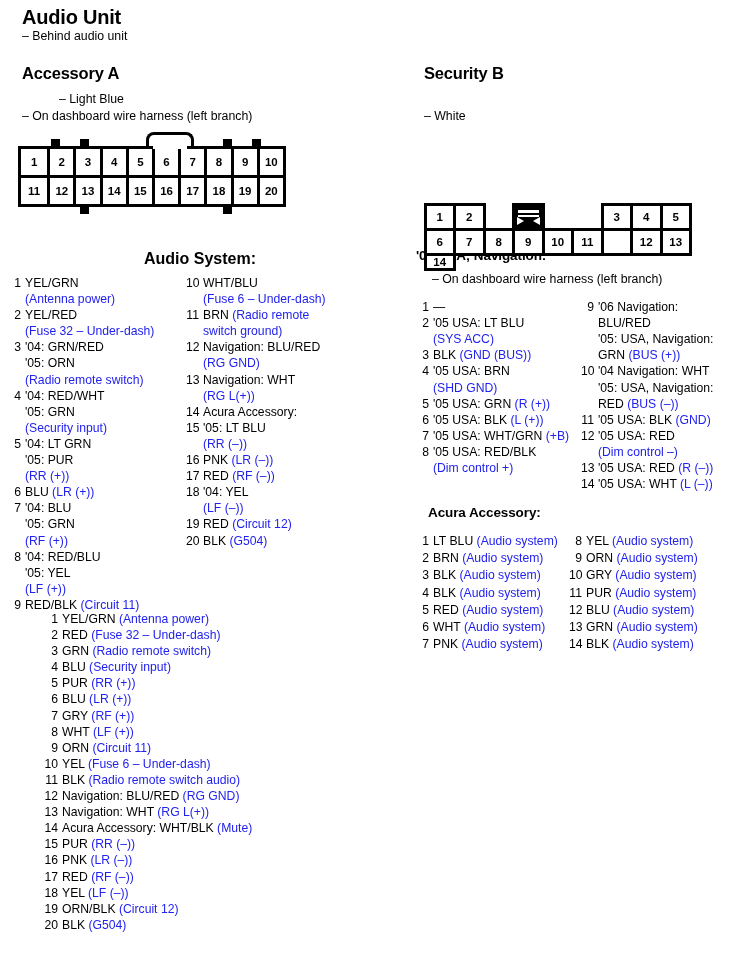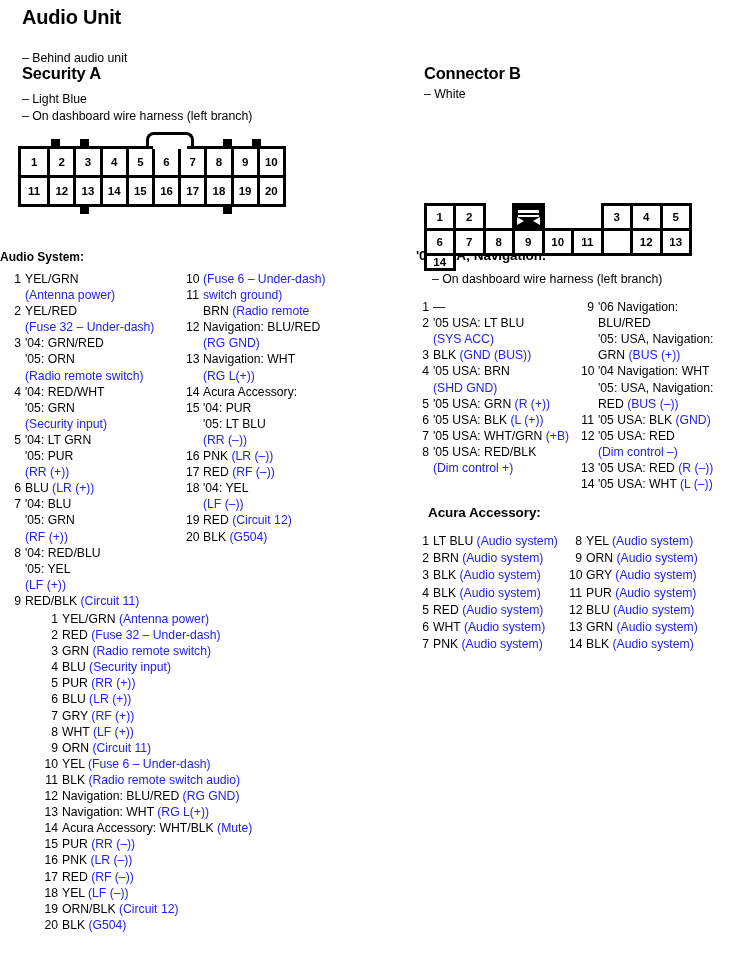--- a/index.html
+++ b/index.html
@@ -134,21 +134,21 @@
     border-width: 4px 0 4px 7px;
     border-color: transparent transparent transparent #fff;
   }
   .keyway .notch-r {
     right: 2px;
     border-width: 4px 7px 4px 0;
     border-color: transparent #fff transparent transparent;
   }
 
   
-  .section-title { text-align: left; font-size: 12px; font-weight: bold; }
+  .section-title { text-align: center; font-size: 16px; font-weight: bold; }
 
   .pinlist { list-style: none; margin: 0; padding: 0; }
   .pinrow {
     display: flex;
     font-size: 12.2px;
     line-height: 1.32;
     align-items: flex-start;
   }
   .pinnum {
     flex: 0 0 auto;
@@ -186,32 +186,32 @@
   .spacer-s { height: 7px; }
   .spacer-m { height: 12px; }
 </style>
 </head>
 <body>
 
 <div class="page">
 
   <div class="abs" id="title-block">
     <div class="h1">Audio Unit</div>
-    <div class="sub" style="margin-top:22px;">– Behind audio unit</div>
+    <div class="sub" style="margin-top:0;">– Behind audio unit</div>
   </div>
 
   <div class="abs" id="conn-a-block">
-    <div class="h2">Security A</div>
-    <div class="sub" style="margin-top:9px;">– Light Blue</div>
+    <div class="h2">Accessory A</div>
+    <div class="sub" style="margin-top:9px;margin-left:37px;">– Light Blue</div>
     <div class="sub">– On dashboard wire harness (left branch)</div>
   </div>
 
   <div class="abs" id="conn-b-block">
-    <div class="h2">Connector B</div>
-    <div class="sub" style="margin-top:4px;">– White</div>
+    <div class="h2">Security B</div>
+    <div class="sub" style="margin-top:26px;">– White</div>
   </div>
 
   <div class="abs connA-wrap" id="conn-a-diagram">
     <div class="latch"></div>
     <div class="tab tab-top" style="left:33px;"></div>
     <div class="tab tab-top" style="left:62px;"></div>
     <div class="tab tab-top" style="left:205px;"></div>
     <div class="tab tab-top" style="left:234px;"></div>
     <div class="tab tab-bot" style="left:62px;"></div>
     <div class="tab tab-bot" style="left:205px;"></div>
@@ -346,28 +346,29 @@
                 <span class="wrap-ind">RED/BLK <span class="blue">(Circuit 11)</span></span>
               </span>
             </li>
           </ul>
       </div>
       <div class="col colB">
         <ul class="pinlist" id="audio-right">
             <li class="pinrow">
               <span class="pinnum">10</span>
               <span class="pintext">
+                <span class="wrap-ind">WHT/BLU</span>
                 <span class="wrap-ind"><span class="blue">(Fuse 6 – Under-dash)</span></span>
               </span>
             </li>
             <li class="pinrow">
               <span class="pinnum">11</span>
               <span class="pintext">
+                <span class="wrap-ind">BRN <span class="blue">(Radio remote</span></span>
                 <span class="wrap-ind"><span class="blue">switch ground)</span></span>
-                <span class="wrap-ind">BRN <span class="blue">(Radio remote</span></span>
               </span>
             </li>
             <li class="pinrow">
               <span class="pinnum">12</span>
               <span class="pintext">
                 <span class="wrap-ind">Navigation: BLU/RED</span>
                 <span class="wrap-ind"><span class="blue">(RG GND)</span></span>
               </span>
             </li>
             <li class="pinrow">
@@ -379,21 +380,20 @@
             </li>
             <li class="pinrow">
               <span class="pinnum">14</span>
               <span class="pintext">
                 <span class="wrap-ind">Acura Accessory:</span>
               </span>
             </li>
             <li class="pinrow">
               <span class="pinnum">15</span>
               <span class="pintext">
-                <span class="wrap-ind">'04: PUR</span>
                 <span class="wrap-ind">'05: LT BLU</span>
                 <span class="wrap-ind"><span class="blue">(RR (–))</span></span>
               </span>
             </li>
             <li class="pinrow">
               <span class="pinnum">16</span>
               <span class="pintext">
                 <span class="wrap-ind">PNK <span class="blue">(LR (–))</span></span>
               </span>
             </li>

